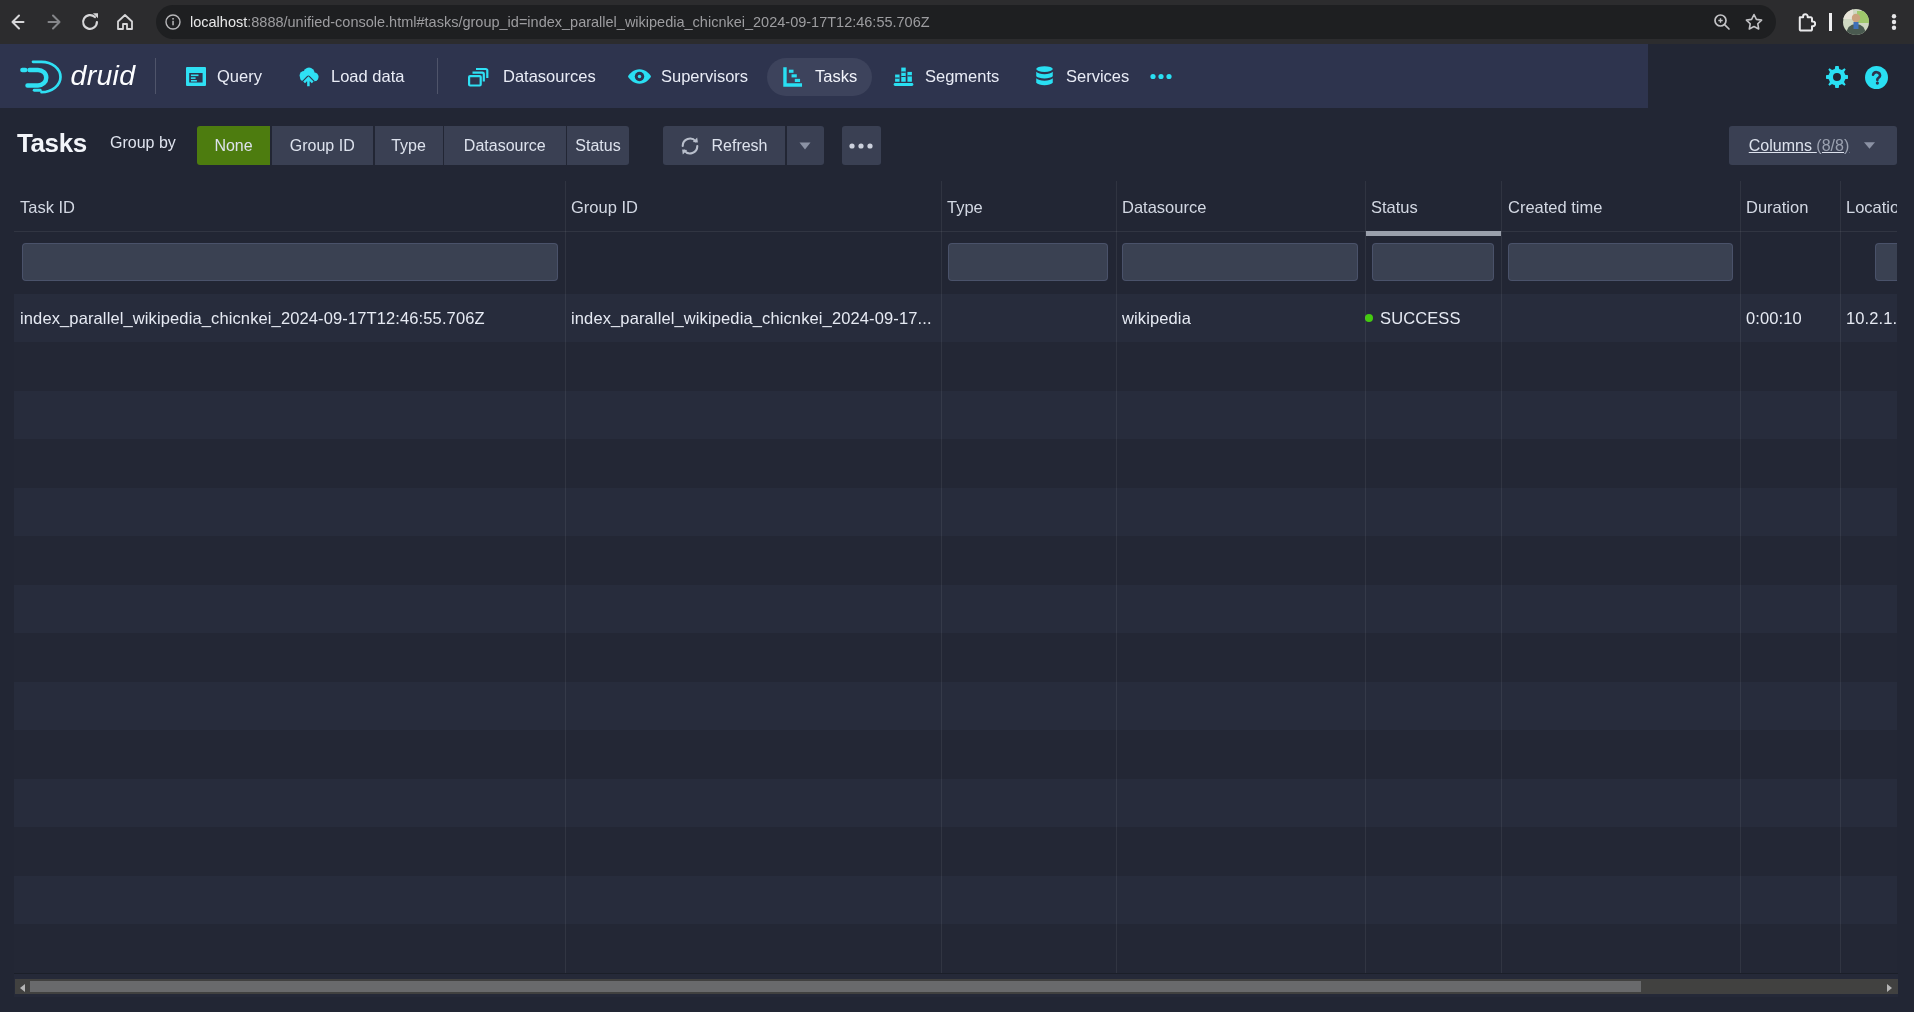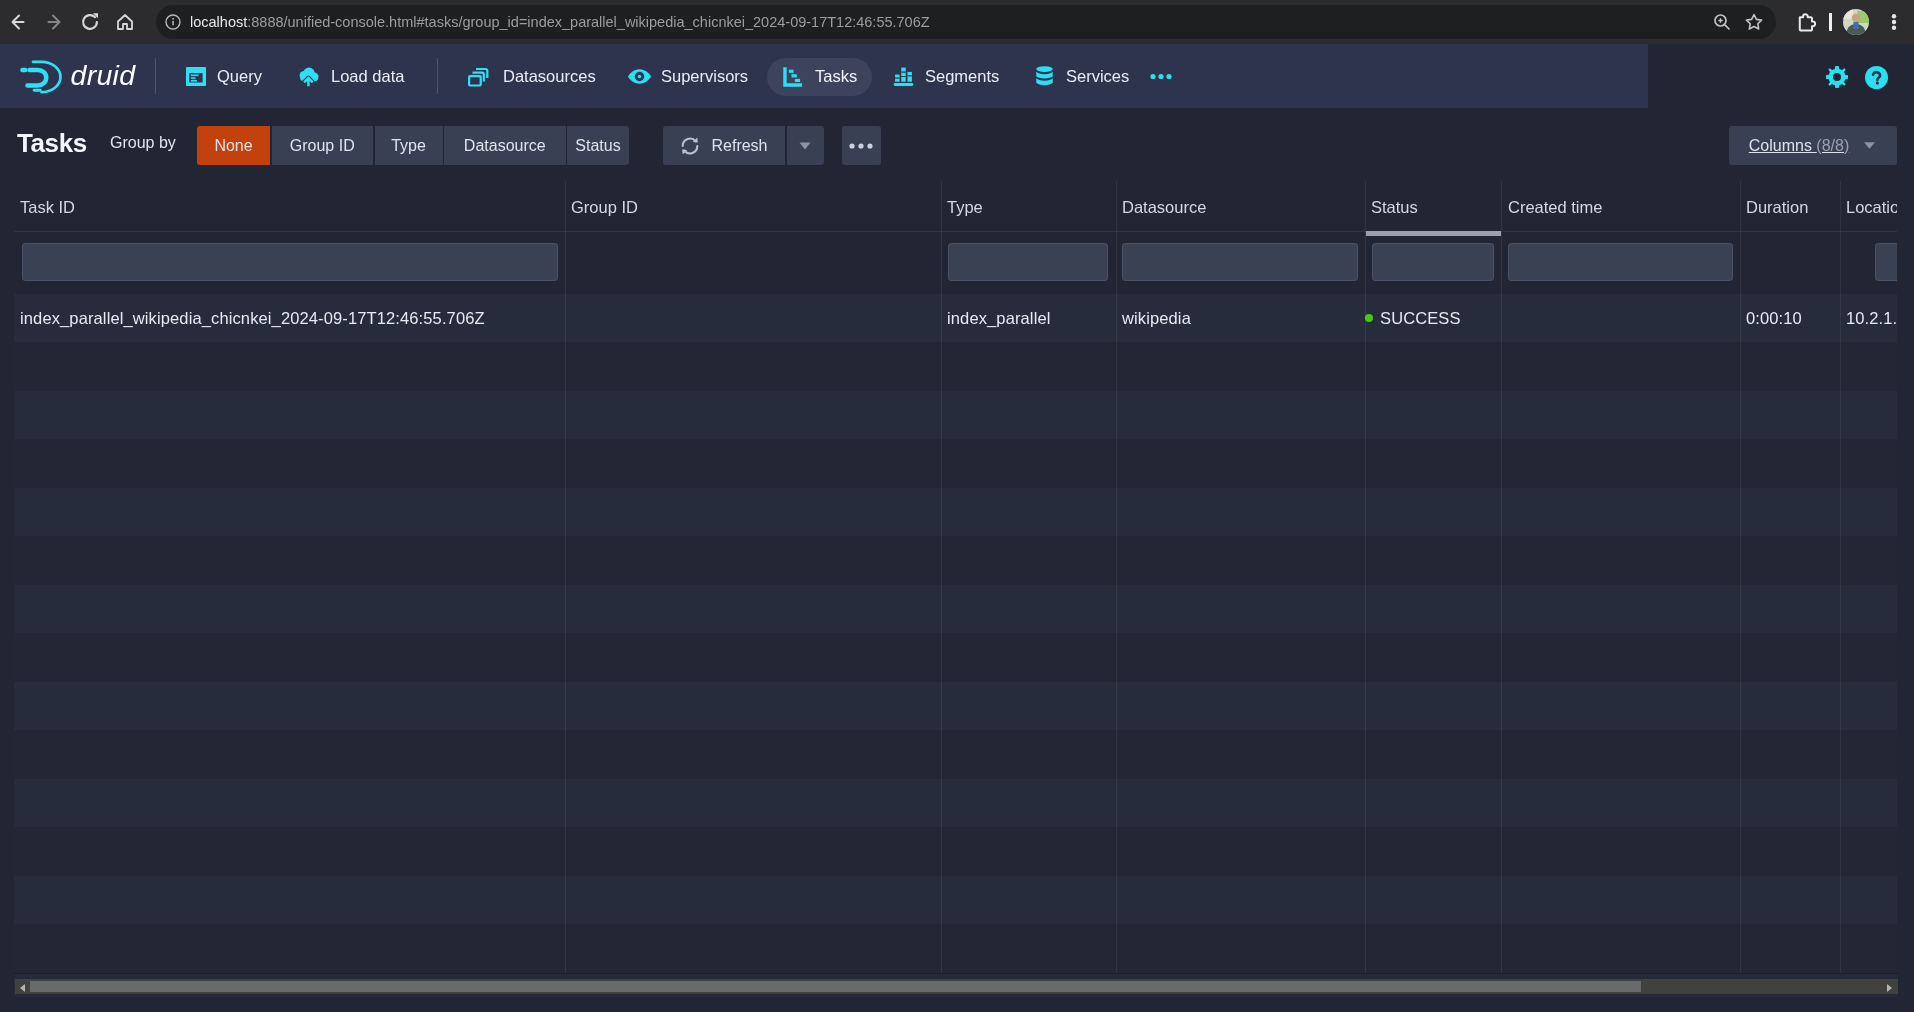--- a/index.html
+++ b/index.html
@@ -19,21 +19,21 @@
 .navitem svg { margin-right:11px; }
 #taskpill { position:absolute; left:767px; top:14px; width:105px; height:38px; border-radius:19px; background:#3d435c; }
 
 #vh { position:absolute; left:0; top:108px; width:1914px; height:73px; }
 #title { position:absolute; left:17px; top:20px; font-size:26px; font-weight:700; letter-spacing:-0.4px; color:#f3f5fa; }
 #groupby { position:absolute; left:110px; top:26px; font-size:16px; color:#dfe3ee; }
 .btn { position:absolute; top:18px; height:39px; background:#3a4053; color:#dde2ed; font-size:16px; display:flex; align-items:center; justify-content:center; }
 .seg { border-radius:0; }
 .btn.first { border-radius:3px 0 0 3px; }
 .btn.last { border-radius:0 3px 3px 0; }
-.btn.active { background:#c2410c; }
+.btn.active { background:#4d7c0f; }
 .rbtn { border-radius:3px;text-decoration:underline; }
 
 #tbl { position:absolute; left:14px; top:181px; width:1883px; height:792px; overflow:hidden; }
 .colline { position:absolute; top:0; width:1px; height:792px; background:rgba(255,255,255,0.065); }
 .hlabel { position:absolute; top:0; height:50px; line-height:53px; font-size:16.5px; color:#d3d8e3; }
 #hdrline { position:absolute; left:0; top:50px; width:1883px; height:1px; background:rgba(255,255,255,0.07); }
 #sortline { position:absolute; left:1352px; top:50px; width:135px; height:5px; background:#9aa0ac; }
 .finput { position:absolute; top:62px; height:38px; border-radius:4px; background:#3a4152; border:1px solid rgba(95,105,135,0.45); }
 #ftag { position:absolute; left:558px; top:62px; width:359px; height:38px; border-radius:4px; background:#3c4357; border:1px solid rgba(110,120,150,0.5); color:#eef1f7; font-size:16.5px; line-height:36px; }
 .row { position:absolute; left:0; width:1883px; }
@@ -259,21 +259,21 @@
     <svg width="13" height="9" viewBox="0 0 13 9" style="margin-left:14px">
         <path d="M1 1.2 H12 L6.5 7.8 Z" fill="#8b92a4"></path>
       </svg>
   </div>
 </div>
 
 <div id="tbl">
 
   <div class="row lt" style="top:113px;height:48px">
     <div class="cell" style="left:6px;width:539px">index_parallel_wikipedia_chicnkei_2024-09-17T12:46:55.706Z</div>
-    <div class="cell" style="left:933px;width:163px">index_parallel</div>
+    <div class="cell" style="left:557px;width:363px">index_parallel_wikipedia_chicnkei_2024-09-17...</div>
     <div class="cell" style="left:1108px;width:237px">wikipedia</div>
     <div class="cell" style="left:1351px;width:130px"><span style="display:inline-block;width:8px;height:8px;border-radius:50%;background:#44cb10;margin-right:7px"></span>SUCCESS</div>
     <div class="cell" style="left:1732px;width:88px">0:00:10</div>
     <div class="cell" style="left:1832px;width:51px">10.2.1...</div>
   </div>
   <div class="row dk" style="top:161px;height:49px"></div>
   <div class="row lt" style="top:210px;height:48px"></div>
   <div class="row dk" style="top:258px;height:49px"></div>
   <div class="row lt" style="top:307px;height:48px"></div>
   <div class="row dk" style="top:355px;height:49px"></div>

